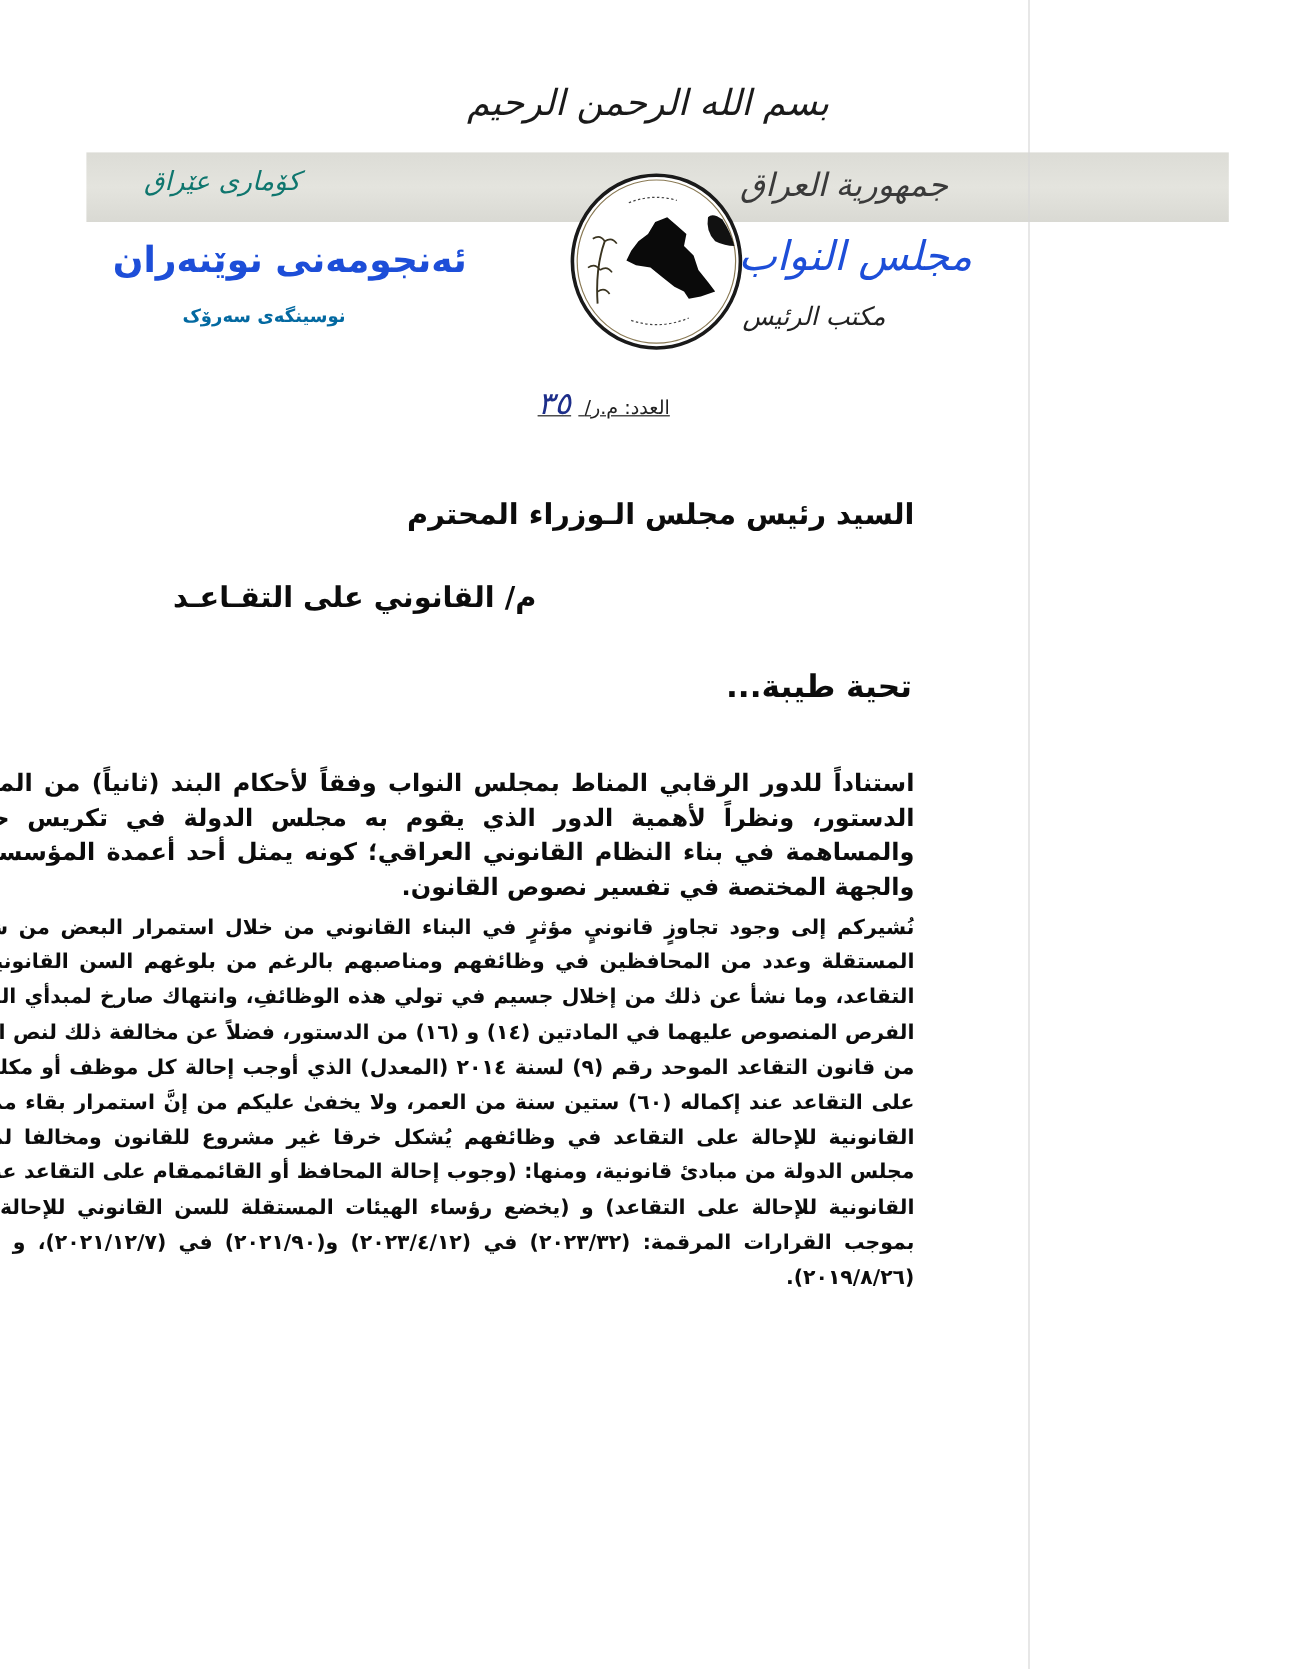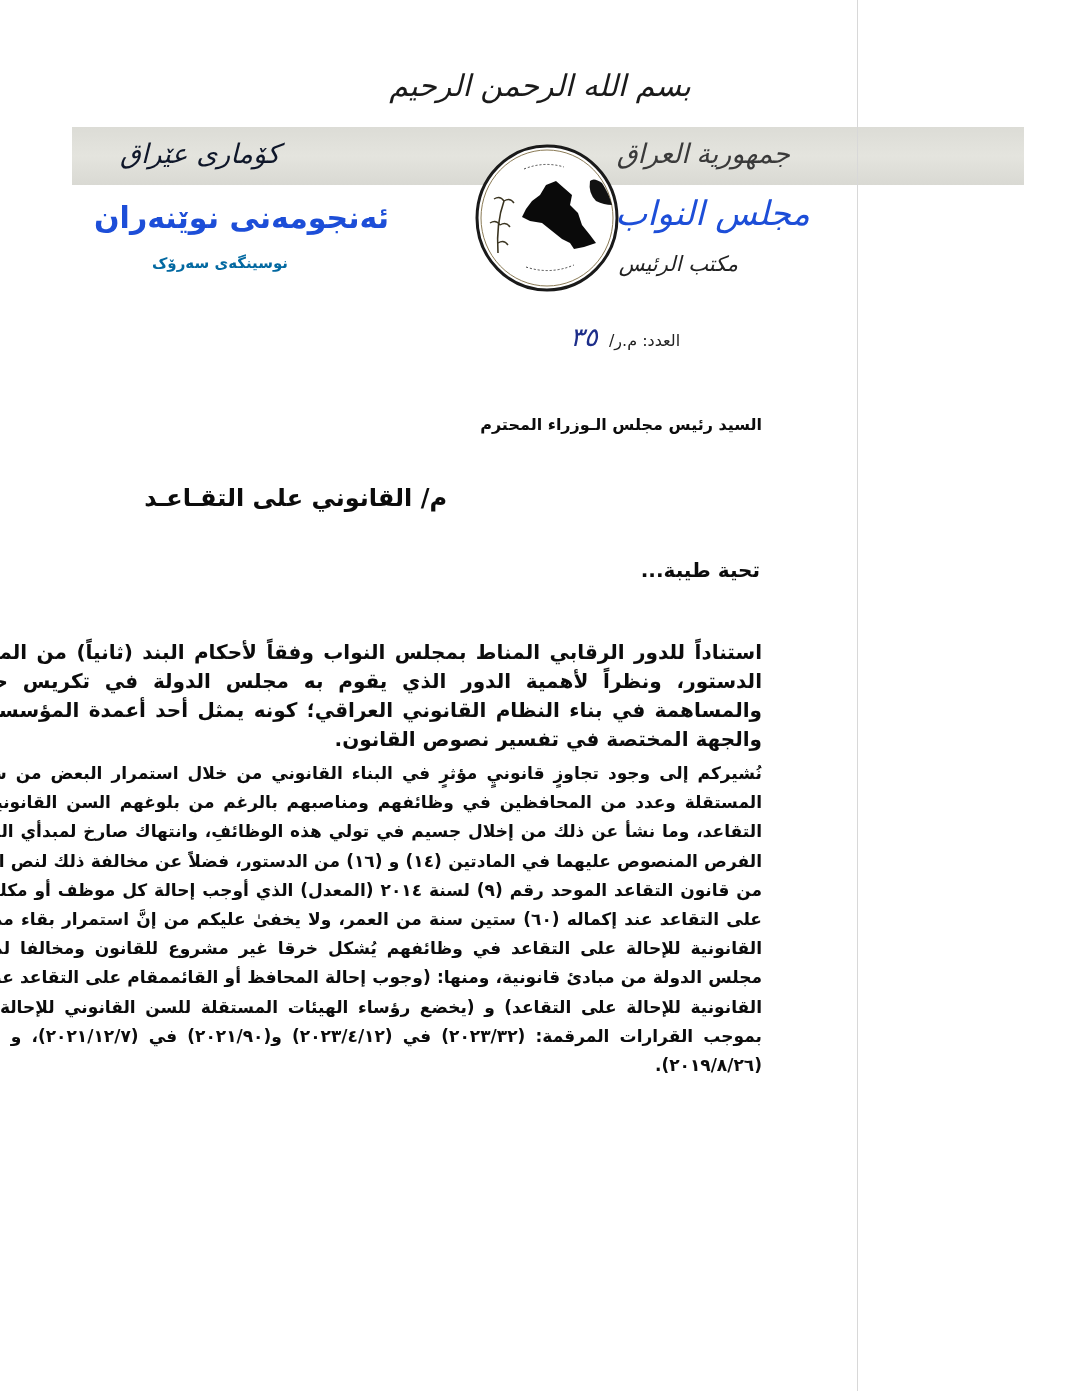--- a/index.html
+++ b/index.html
@@ -55,22 +55,22 @@
       font-family: Liberation Sans, sans-serif;
       font-size: 27px;
       color: #3a3a3a;
       direction: rtl;
       font-style: italic;
     }
     .band-left-title {
       position: absolute;
       left: 120px; top: 138px;
       font-family: "DejaVu Serif", serif;
-      font-size: 27px;
-      color: #0f172a;
+      font-size: 22px;
+      color: #0f766e;
       direction: rtl;
       font-style: italic;
     }
 
     
     .council-ar {
       position: absolute;
       right: 50px; top: 193px;
       font-family: "DejaVu Serif", serif;
       font-size: 34px;
@@ -114,61 +114,62 @@
       left: 474px; top: 143px;
       width: 146px; height: 150px;
     }
 
     
     .ref-block {
       position: absolute;
       right: 58px; top: 325px;
       width: 360px;
       direction: rtl;
-      text-align: center;
+      text-align: left;
       font-size: 16px;
       line-height: 25px;
       color: #222;
+      text-decoration: underline;
     }
     .ref-line { white-space: nowrap; }
     .ref-label { color: #222; }
     .hand {
       font-family: "DejaVu Serif", serif;
       color: #1d2e8a;
       font-style: italic;
       font-size: 22px;
       margin: 0 6px;
     }
     .hand-big { font-size: 26px; }
 
     
     .addressee {
       position: absolute;
       right: 98px; top: 415px;
       direction: rtl;
       font-weight: bold;
-      font-size: 16px;
+      font-size: 24px;
       color: #0c0c0c;
       white-space: nowrap;
     }
     .subject {
       position: absolute;
       right: 413px; top: 484px;
       direction: rtl;
       font-weight: bold;
       font-size: 24px;
       color: #0c0c0c;
       white-space: nowrap;
     }
     .greeting {
       position: absolute;
       right: 100px; top: 558px;
       direction: rtl;
       font-weight: bold;
-      font-size: 20px;
+      font-size: 26px;
       color: #0c0c0c;
       white-space: nowrap;
     }
 
     
     .para {
       position: absolute;
       right: 98px;
       width: 884px;
       direction: rtl;

